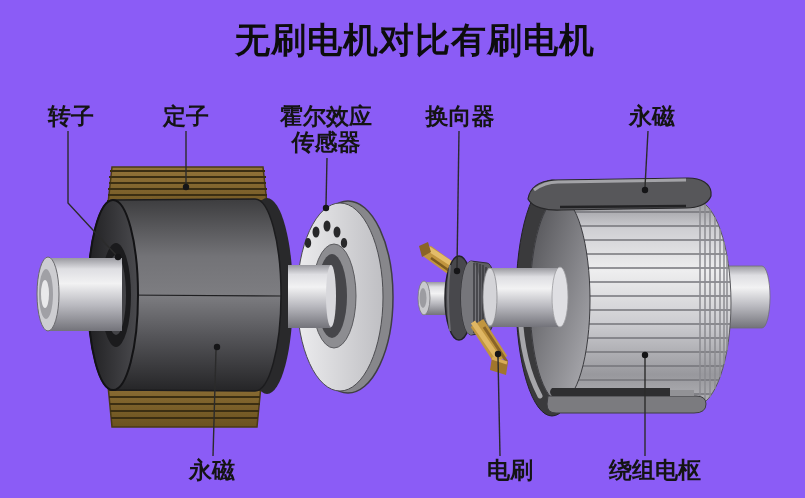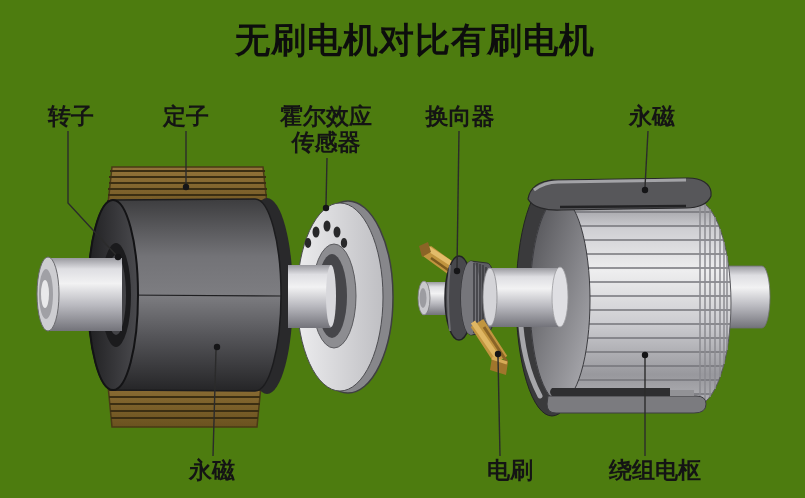--- a/index.html
+++ b/index.html
@@ -1,20 +1,20 @@
 <!DOCTYPE html>
 <html><head>
 <meta charset="utf-8">
 <style>
   html, body { margin: 0; padding: 0; background: #ffffff; }
   .canvas {
     position: relative;
     width: 805px;
     height: 498px;
-    background: #4d7c0f;
+    background: #8b5cf6;
     font-family: "Liberation Sans", "DejaVu Sans", sans-serif;
     overflow: hidden;
   }
   svg { display: block; }
   .title {
     font-size: 35px;
     font-weight: bold;
     fill: #0d0d0d;
     letter-spacing: 1px;
   }

